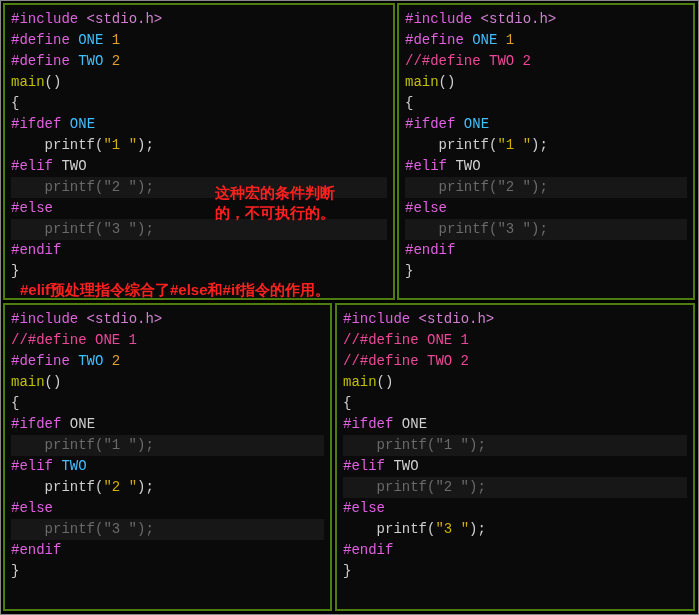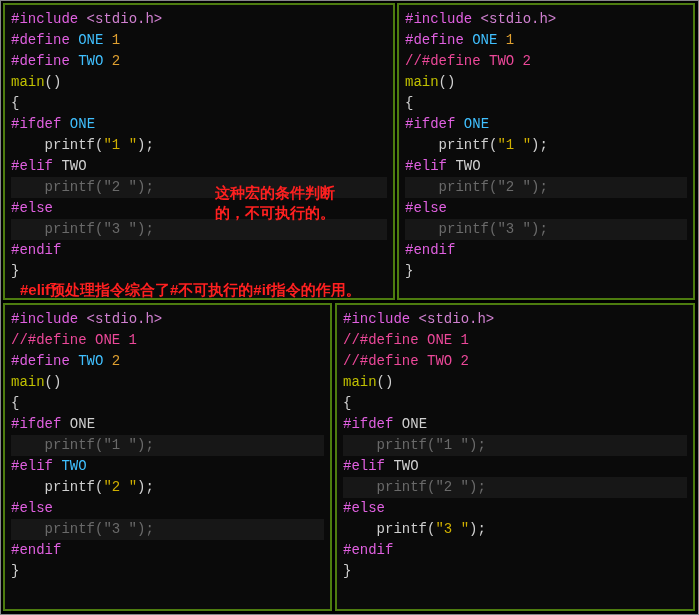--- a/index.html
+++ b/index.html
@@ -64,21 +64,21 @@
   <div class="line"><span class="txt">    printf(</span><span class="str">"1 "</span><span class="txt">);</span></div>
   <div class="line"><span class="kw">#elif</span><span class="txt"> TWO</span></div>
   <div class="line dimline dim">    printf("2 ");</div>
   <div class="line"><span class="kw">#else</span></div>
   <div class="line dimline dim">    printf("3 ");</div>
   <div class="line"><span class="kw">#endif</span></div>
   <div class="line txt">}</div>
 
   <div id="note2" class="note">这种宏的条件判断
 的，不可执行的。</div>
-  <div id="note3" class="note">#elif预处理指令综合了#不可执行的#if指令的作用。</div>
+  <div id="note3" class="note">#elif预处理指令综合了#else和#if指令的作用。</div>
 </div>
 
 <div id="p2" class="panel">
   <div class="line"><span class="kw">#include</span><span class="angle"> &lt;stdio.h&gt;</span></div>
   <div class="line"><span class="kw">#define</span><span class="macroname"> ONE</span><span class="num"> 1</span></div>
   <div class="line cmt">//#define TWO 2</div>
   <div class="line"><span class="fn">main</span><span class="txt">()</span></div>
   <div class="line txt">{</div>
   <div class="line"><span class="kw">#ifdef</span><span class="macroname"> ONE</span></div>
   <div class="line"><span class="txt">    printf(</span><span class="str">"1 "</span><span class="txt">);</span></div>

